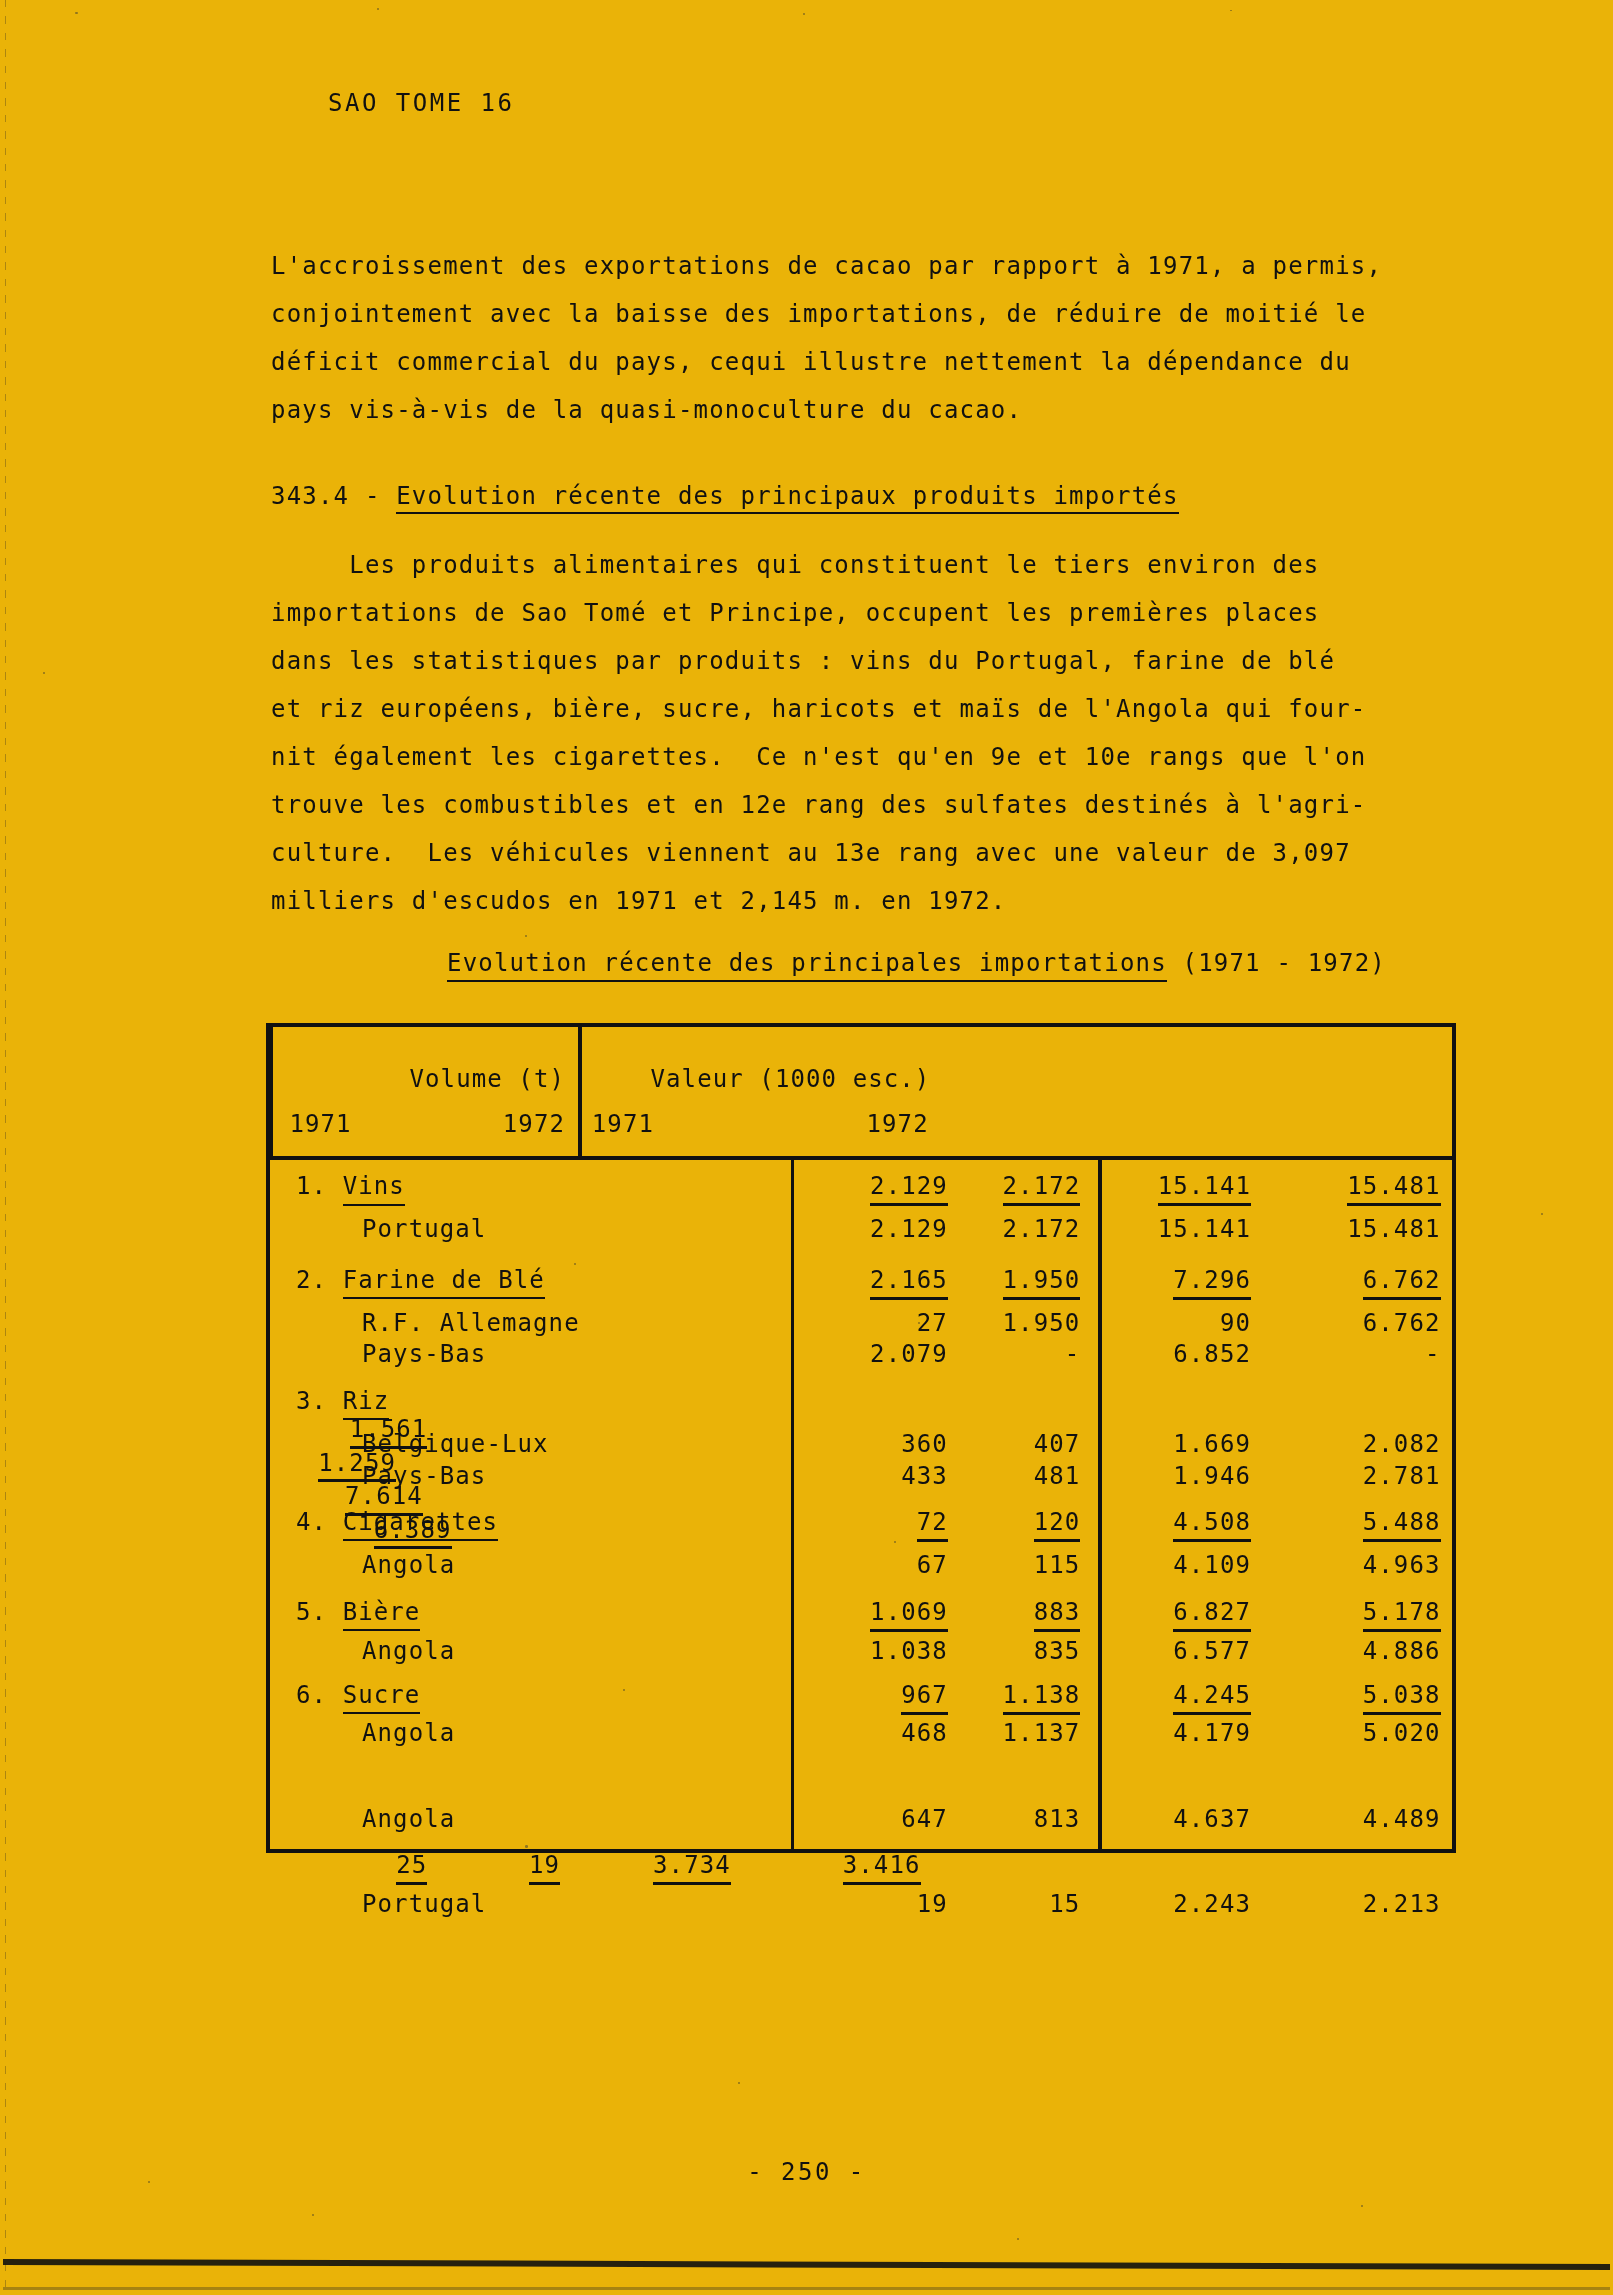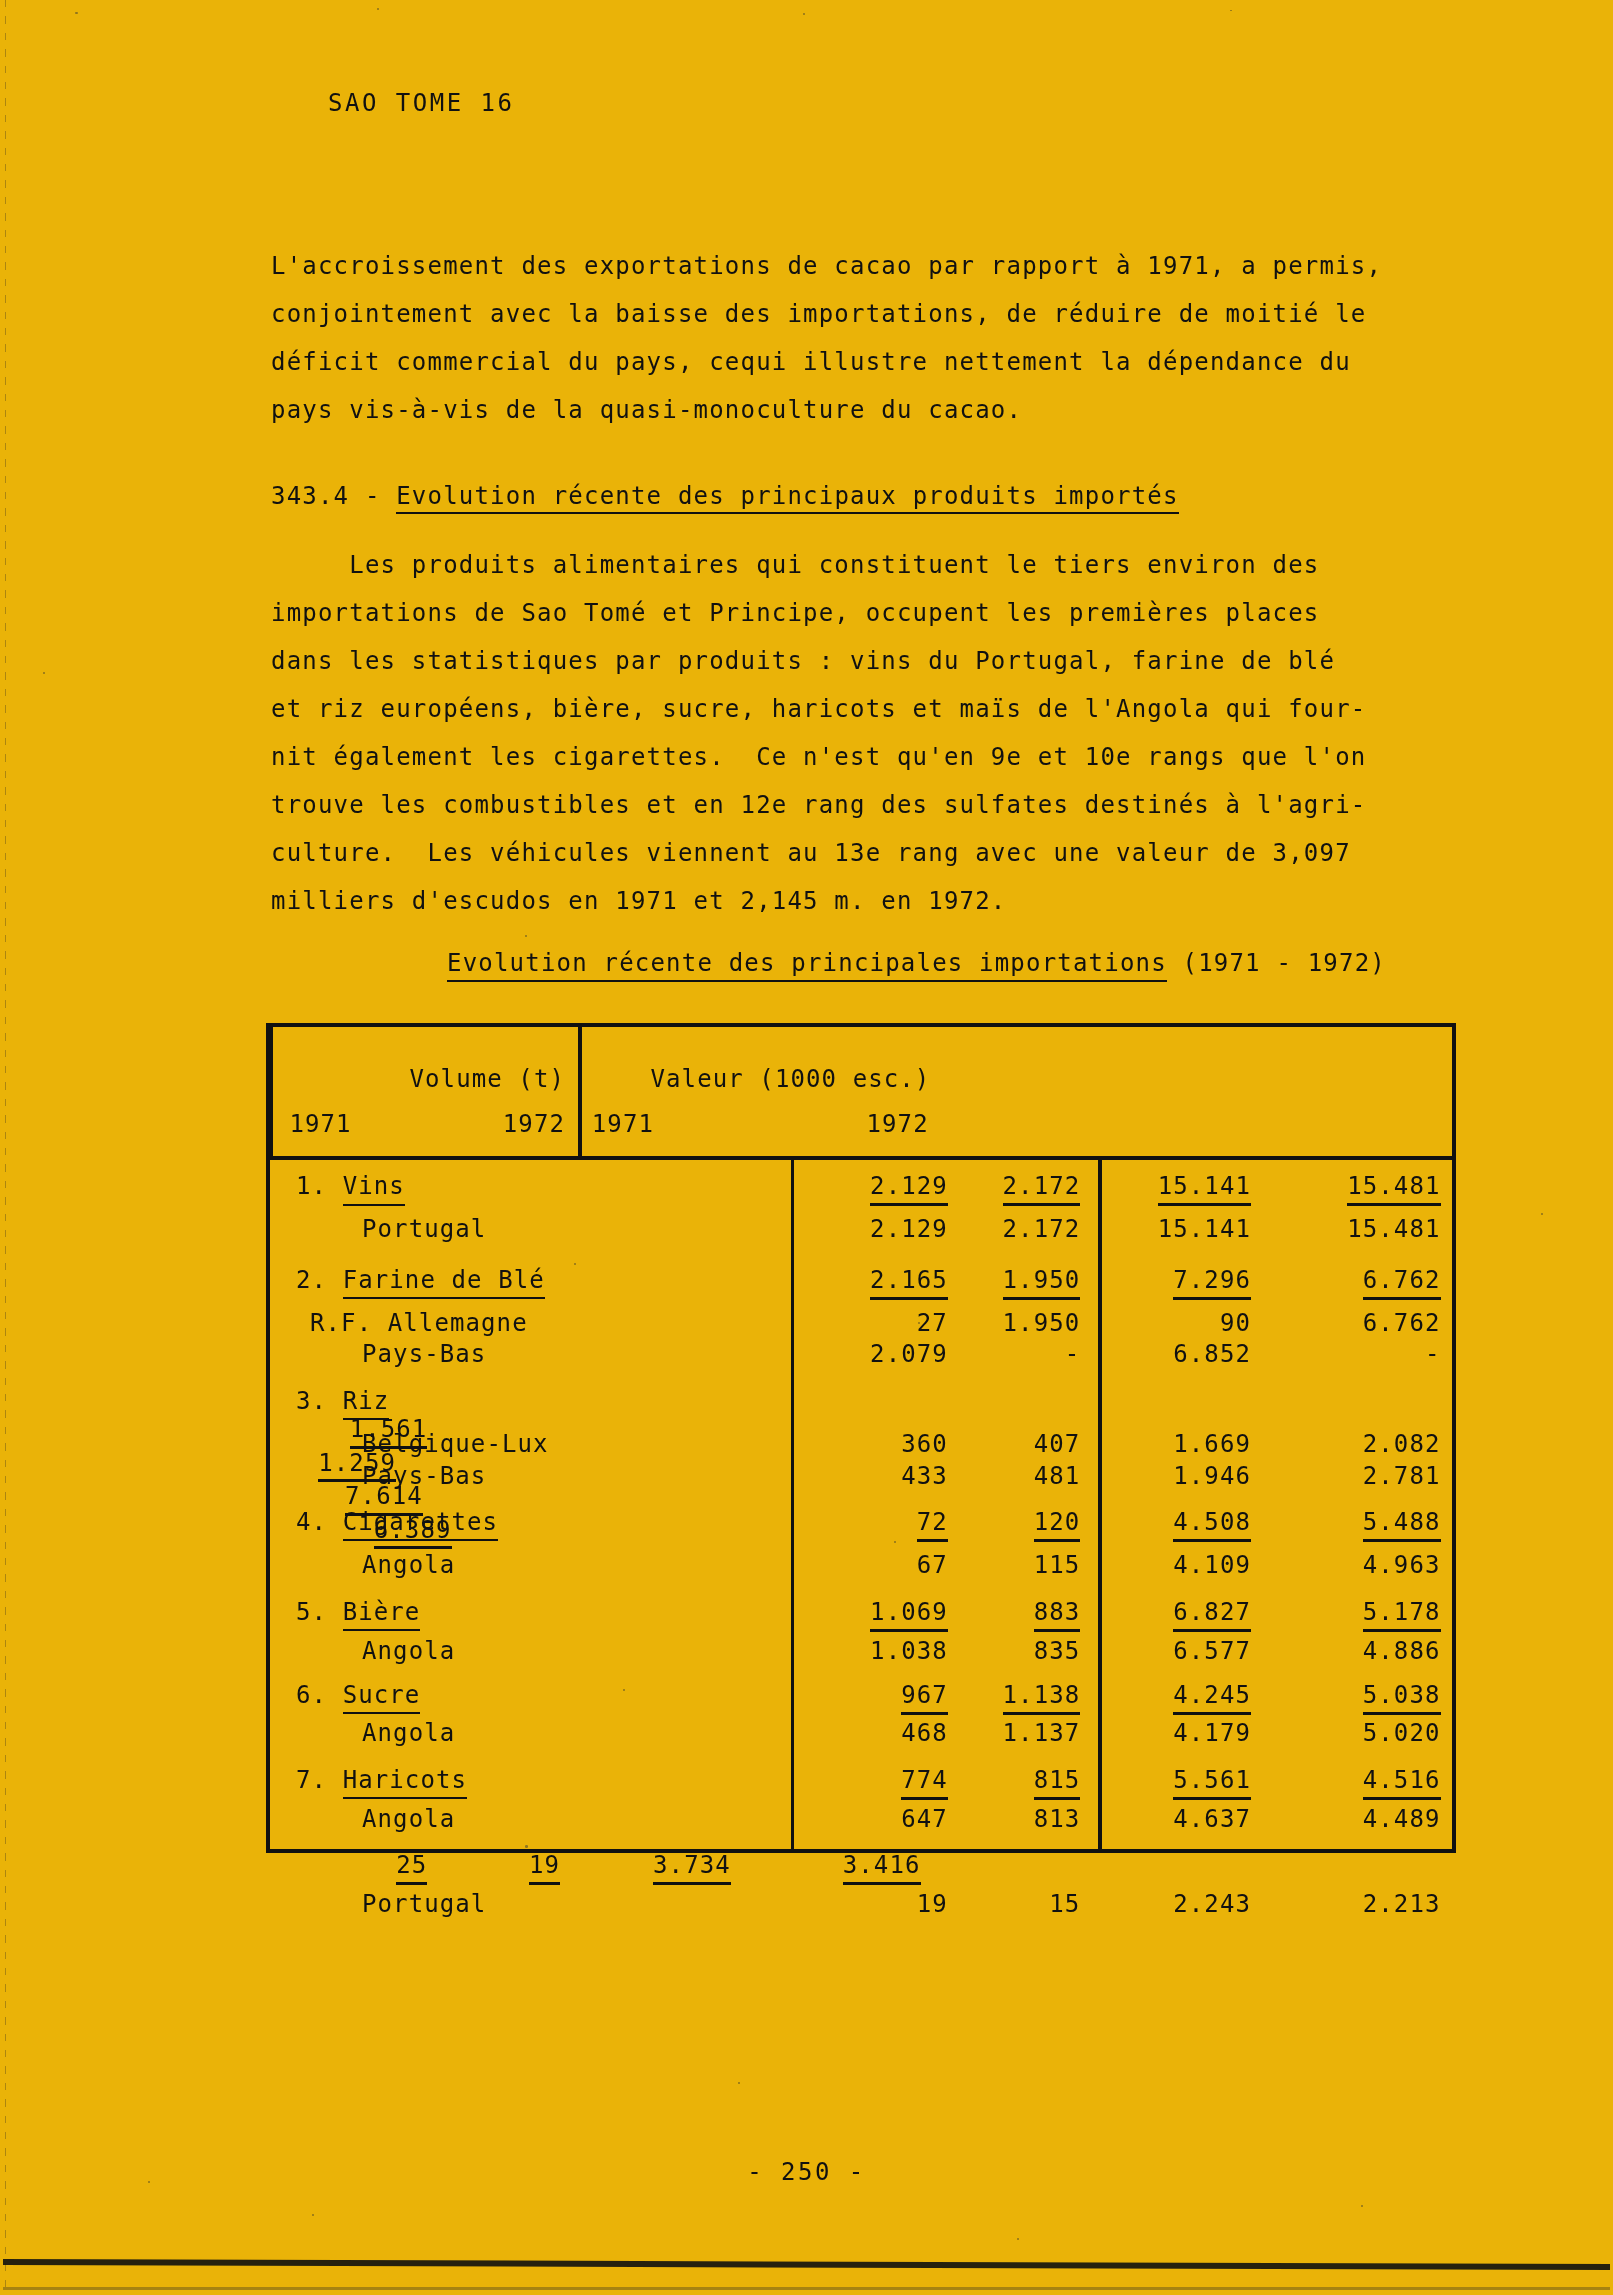--- a/index.html
+++ b/index.html
@@ -280,21 +280,21 @@
             <div class="c-num c-m72"><span>15.481</span></div>
           </div>
           <div class="trow main" style="top: 106px;">
             <div class="c-label" style="padding-left: 26px;"><span class="lead">2. </span><span class="nm-u">Farine de Blé</span></div>
             <div class="c-num c-v71"><span class="uval">2.165</span></div>
             <div class="c-num c-v72"><span class="uval">1.950</span></div>
             <div class="c-num c-m71"><span class="uval">7.296</span></div>
             <div class="c-num c-m72"><span class="uval">6.762</span></div>
           </div>
           <div class="trow sub" style="top: 149px;">
-            <div class="c-label" style="padding-left: 40px;"><span>R.F. Allemagne</span></div>
+            <div class="c-label" style="padding-left: 92px;"><span>R.F. Allemagne</span></div>
             <div class="c-num c-v71"><span>27</span></div>
             <div class="c-num c-v72"><span>1.950</span></div>
             <div class="c-num c-m71"><span>90</span></div>
             <div class="c-num c-m72"><span>6.762</span></div>
           </div>
           <div class="trow sub" style="top: 180px;">
             <div class="c-label" style="padding-left: 92px;"><span>Pays-Bas</span></div>
             <div class="c-num c-v71"><span>2.079</span></div>
             <div class="c-num c-v72"><span>-</span></div>
             <div class="c-num c-m71"><span>6.852</span></div>
@@ -355,27 +355,20 @@
             <div class="c-num c-v72"><span class="uval">1.138</span></div>
             <div class="c-num c-m71"><span class="uval">4.245</span></div>
             <div class="c-num c-m72"><span class="uval">5.038</span></div>
           </div>
           <div class="trow sub" style="top: 559px;">
             <div class="c-label" style="padding-left: 92px;"><span>Angola</span></div>
             <div class="c-num c-v71"><span>468</span></div>
             <div class="c-num c-v72"><span>1.137</span></div>
             <div class="c-num c-m71"><span>4.179</span></div>
             <div class="c-num c-m72"><span>5.020</span></div>
-          </div>
-          <div class="trow main" style="top: 606px;">
-            <div class="c-label" style="padding-left: 26px;"><span class="lead">7. </span><span class="nm-u">Haricots</span></div>
-            <div class="c-num c-v71"><span class="uval">774</span></div>
-            <div class="c-num c-v72"><span class="uval">815</span></div>
-            <div class="c-num c-m71"><span class="uval">5.561</span></div>
-            <div class="c-num c-m72"><span class="uval">4.516</span></div>
           </div>
           <div class="trow sub" style="top: 645px;">
             <div class="c-label" style="padding-left: 92px;"><span>Angola</span></div>
             <div class="c-num c-v71"><span>647</span></div>
             <div class="c-num c-v72"><span>813</span></div>
             <div class="c-num c-m71"><span>4.637</span></div>
             <div class="c-num c-m72"><span>4.489</span></div>
           </div>
           <div class="trow main" style="top: 691px;">
             <div class="c-num c-v71"><span class="uval">25</span></div>

